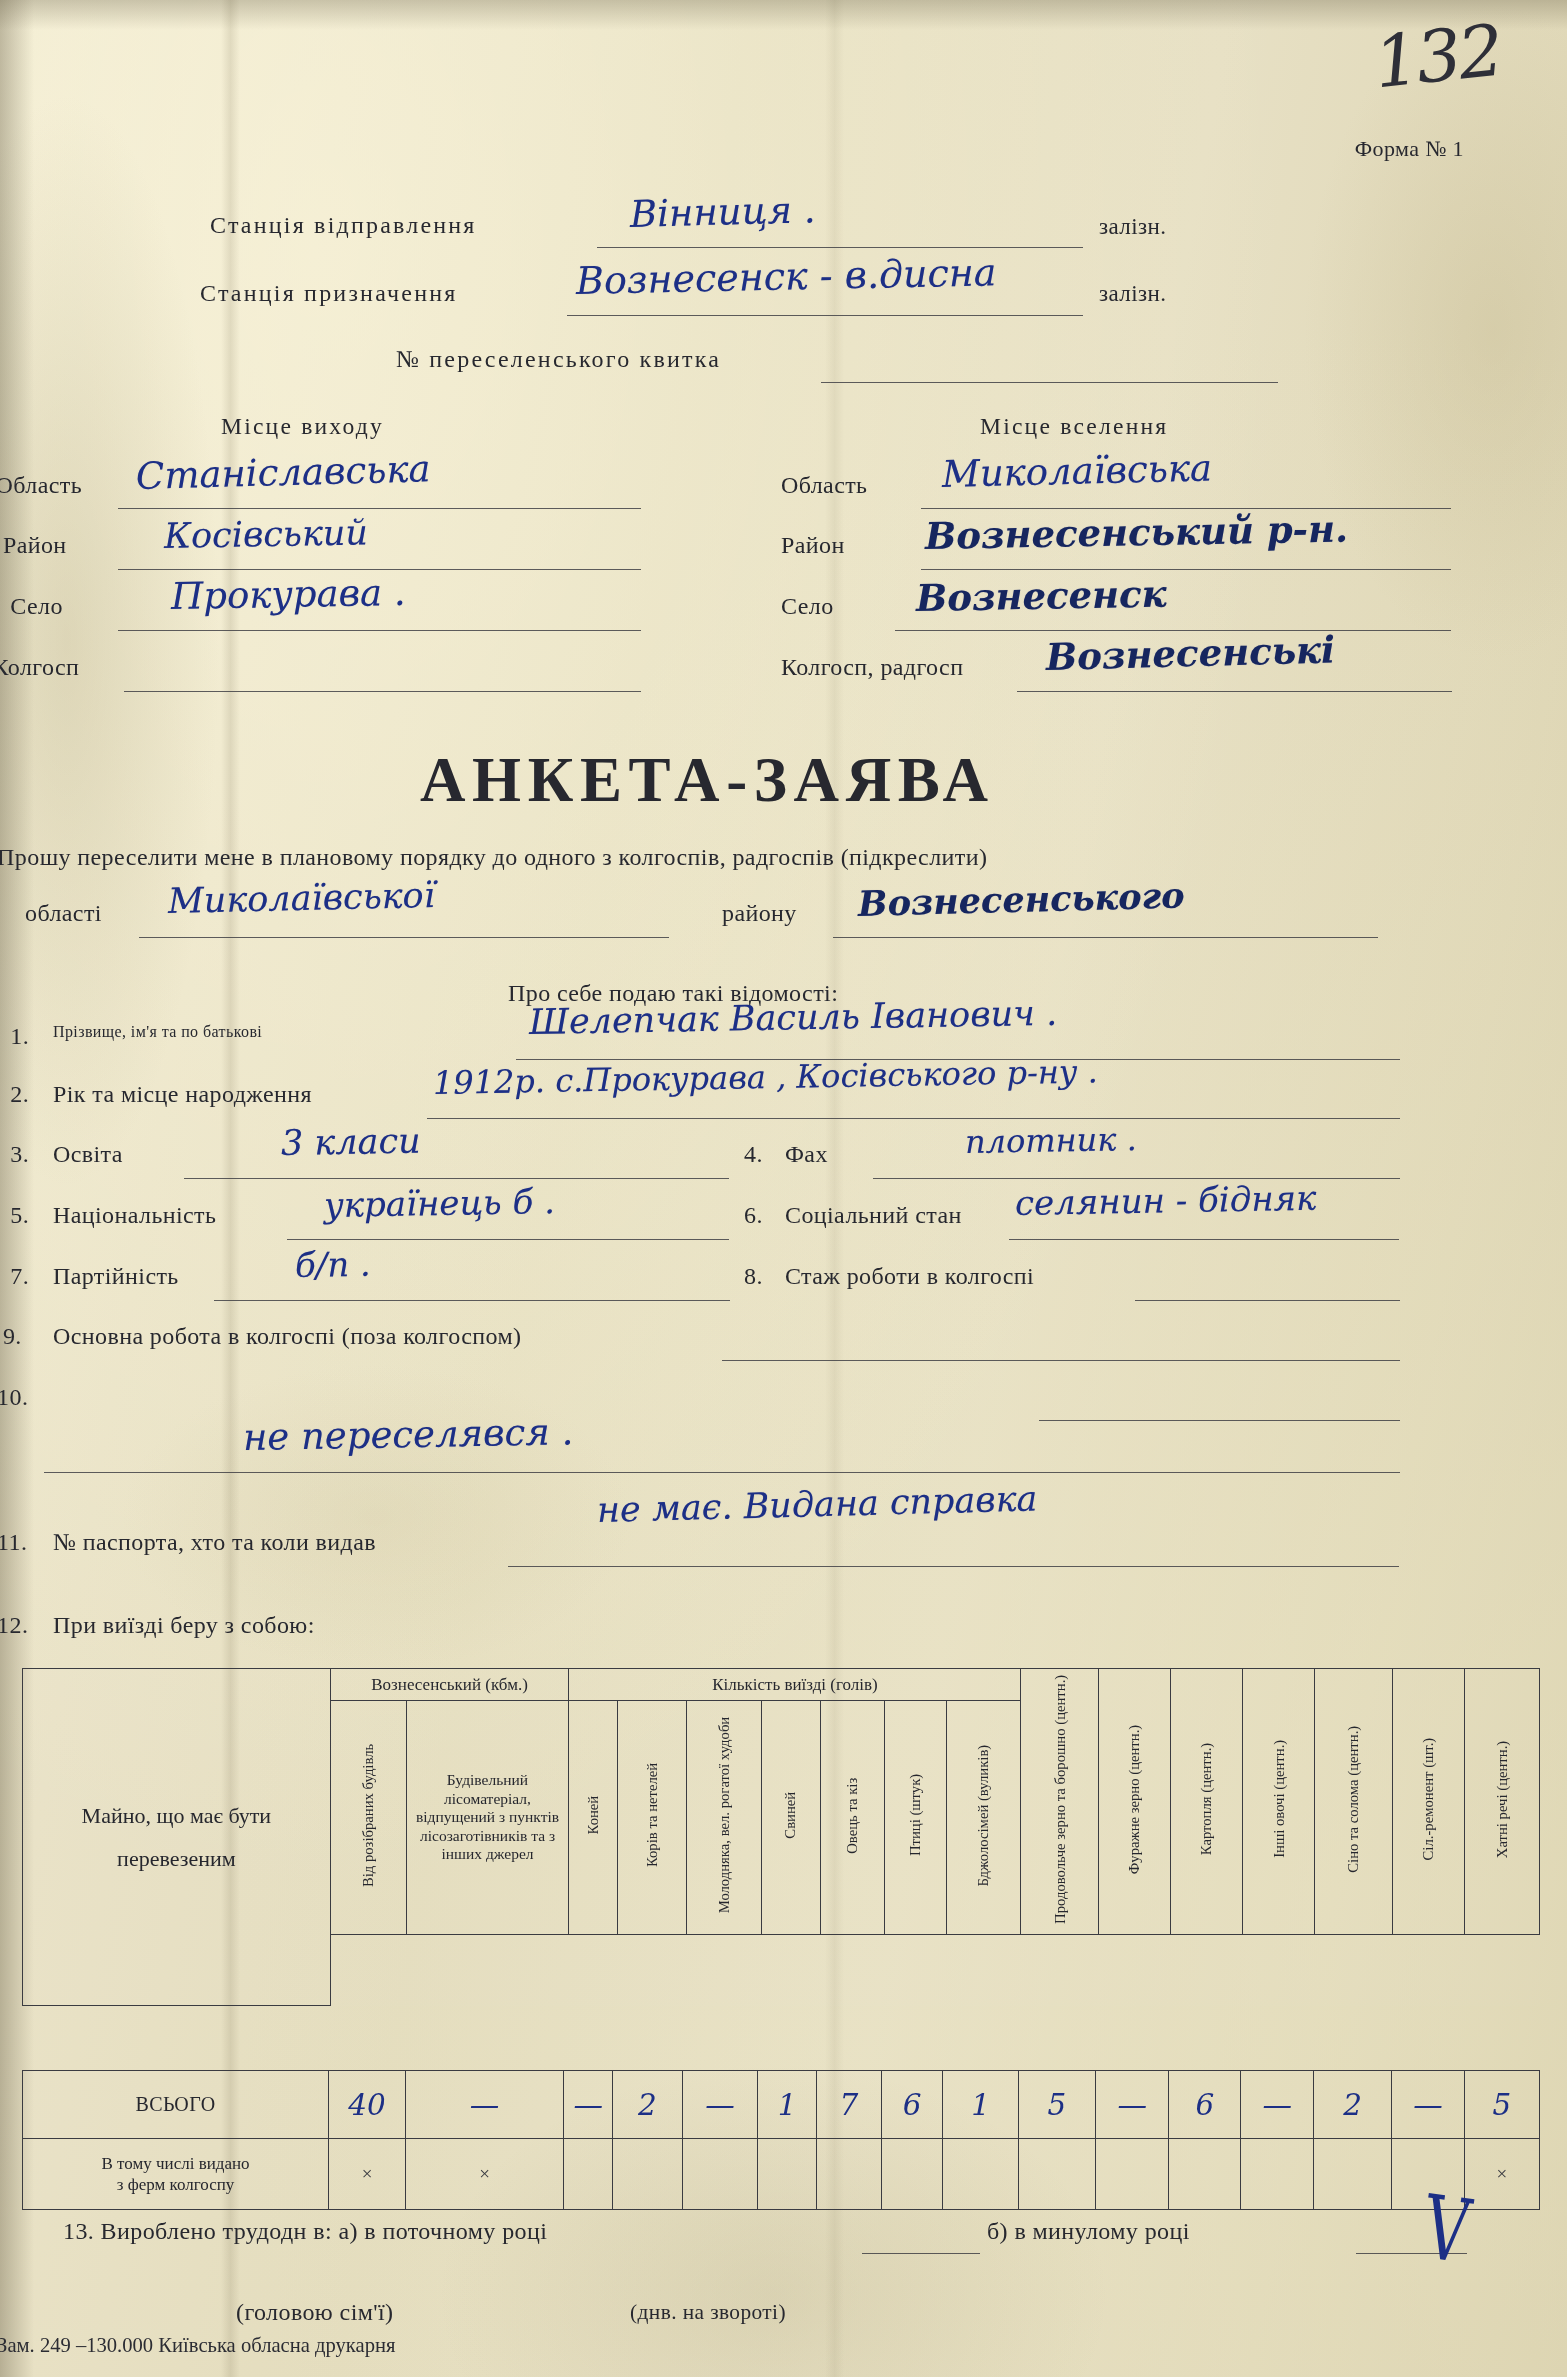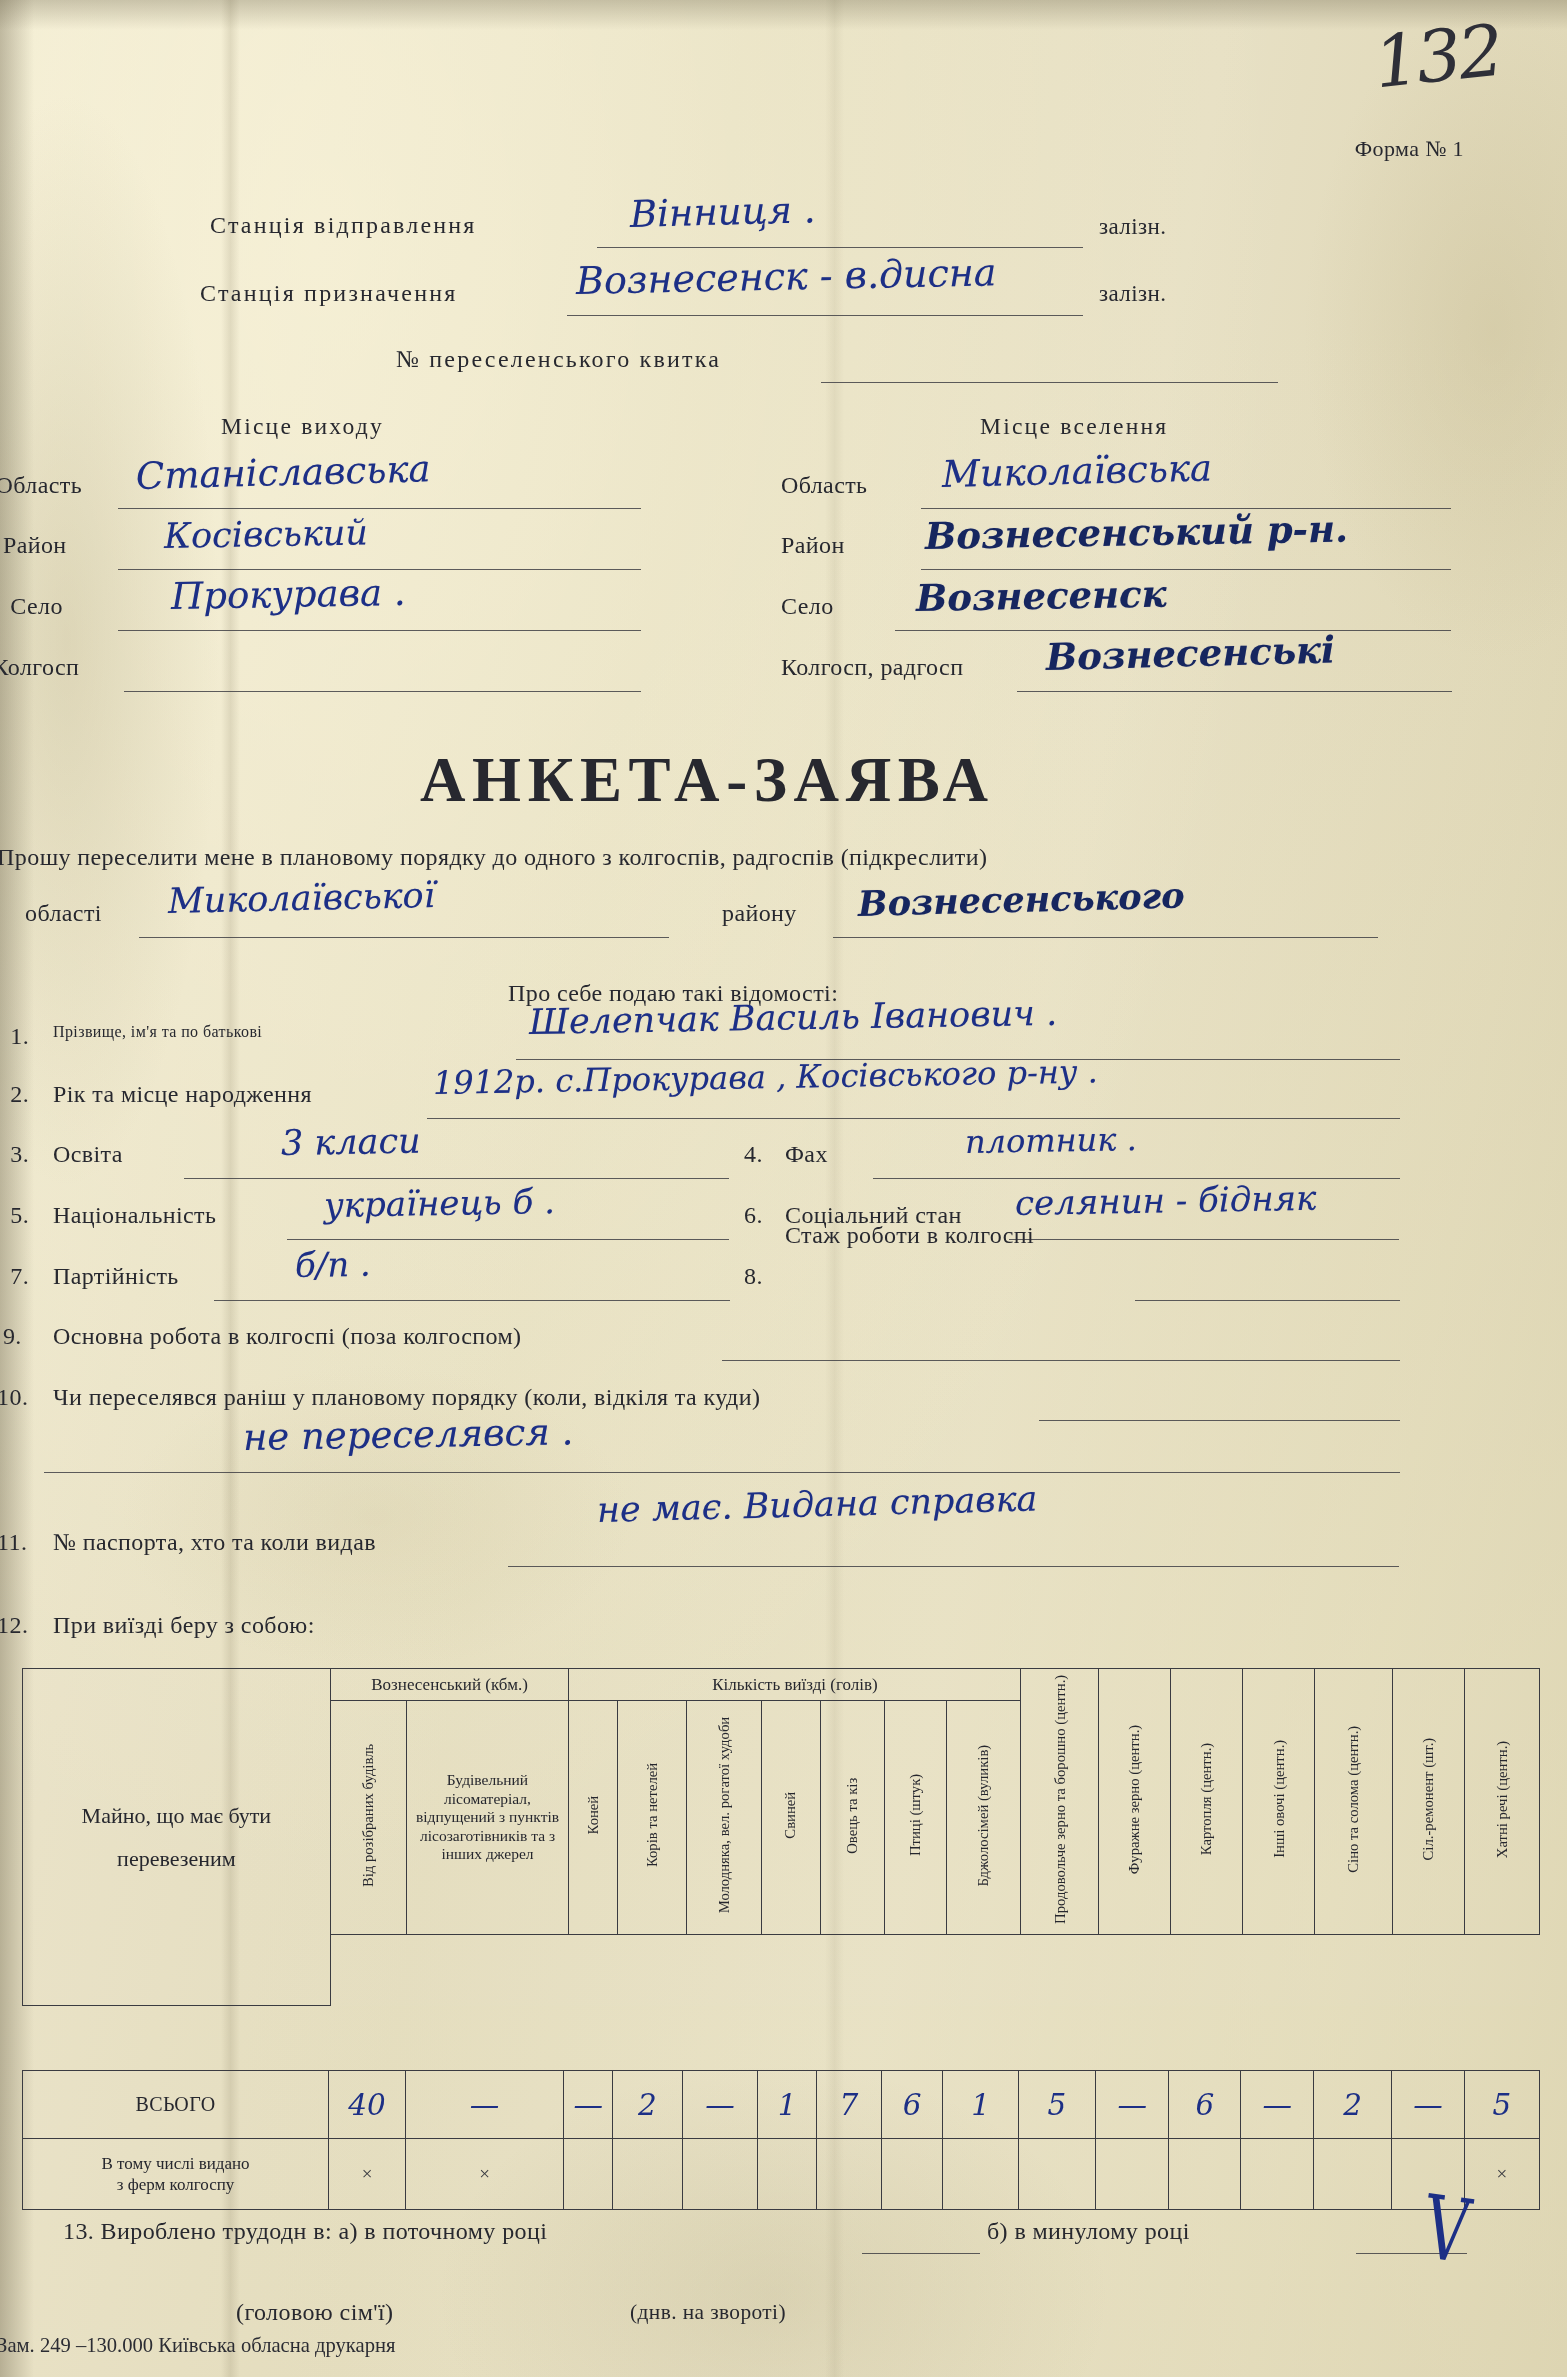--- a/index.html
+++ b/index.html
@@ -244,29 +244,28 @@
   <div class="pr" style="left:785px; top:1202px; font-size:24px;">Соціальний стан</div>
   <div class="line" style="left:1009px; top:1239px; width:390px;"></div>
   <div class="hw" style="left:1015px; top:1183px; font-size:34px; transform: rotate(-1deg);">селянин - бідняк</div>
 
   <div class="pr" style="left:10.3px; top:1263px; font-size:24px;">7.</div>
   <div class="pr" style="left:53px; top:1263px; font-size:24px;">Партійність</div>
   <div class="line" style="left:214px; top:1300px; width:516px;"></div>
   <div class="hw" style="left:295px; top:1245px; font-size:34px; transform: rotate(-1deg);">б/п .</div>
 
   <div class="pr" style="left:744px; top:1263px; font-size:24px;">8.</div>
-  <div class="pr" style="left:785px; top:1222px; font-size:24px;text-align:center;">Стаж роботи в колгоспі</div>
+  <div class="pr" style="left:785px; top:1263px; font-size:24px;text-align:center;">Стаж роботи в колгоспі</div>
   <div class="line" style="left:1135px; top:1300px; width:265px;"></div>
 
   <div class="pr" style="left:2.9px; top:1323px; font-size:24px;">9.</div>
   <div class="pr" style="left:53px; top:1323px; font-size:24px;">Основна робота в колгоспі (поза колгоспом)</div>
   <div class="line" style="left:722px; top:1360px; width:678px;"></div>
 
   <div class="pr" style="left:-2.9px; top:1384px; font-size:24px;">10.</div>
-  <div class="pr" style="left:53px; top:1384px; font-size:24px;">Чи переселявся раніш у плановому порядку (коли, відкіля та куди)</div>
   <div class="line" style="left:1039px; top:1420px; width:361px;"></div>
   <div class="line" style="left:44px; top:1472px; width:1356px;"></div>
   <div class="hw" style="left:243px; top:1416px; font-size:37px; transform: rotate(-1deg);">не переселявся .</div>
 
   <div class="pr" style="left:-2.9px; top:1529px; font-size:24px;">11.</div>
   <div class="pr" style="left:53px; top:1529px; font-size:24px;">№ паспорта, хто та коли видав</div>
   <div class="line" style="left:508px; top:1566px; width:891px;"></div>
   <div class="hw" style="left:597px; top:1490px; font-size:35px; transform: rotate(-1.5deg);">не має. Видана справка</div>
 
   <div class="pr" style="left:-2.9px; top:1612px; font-size:24px;">12.</div>

